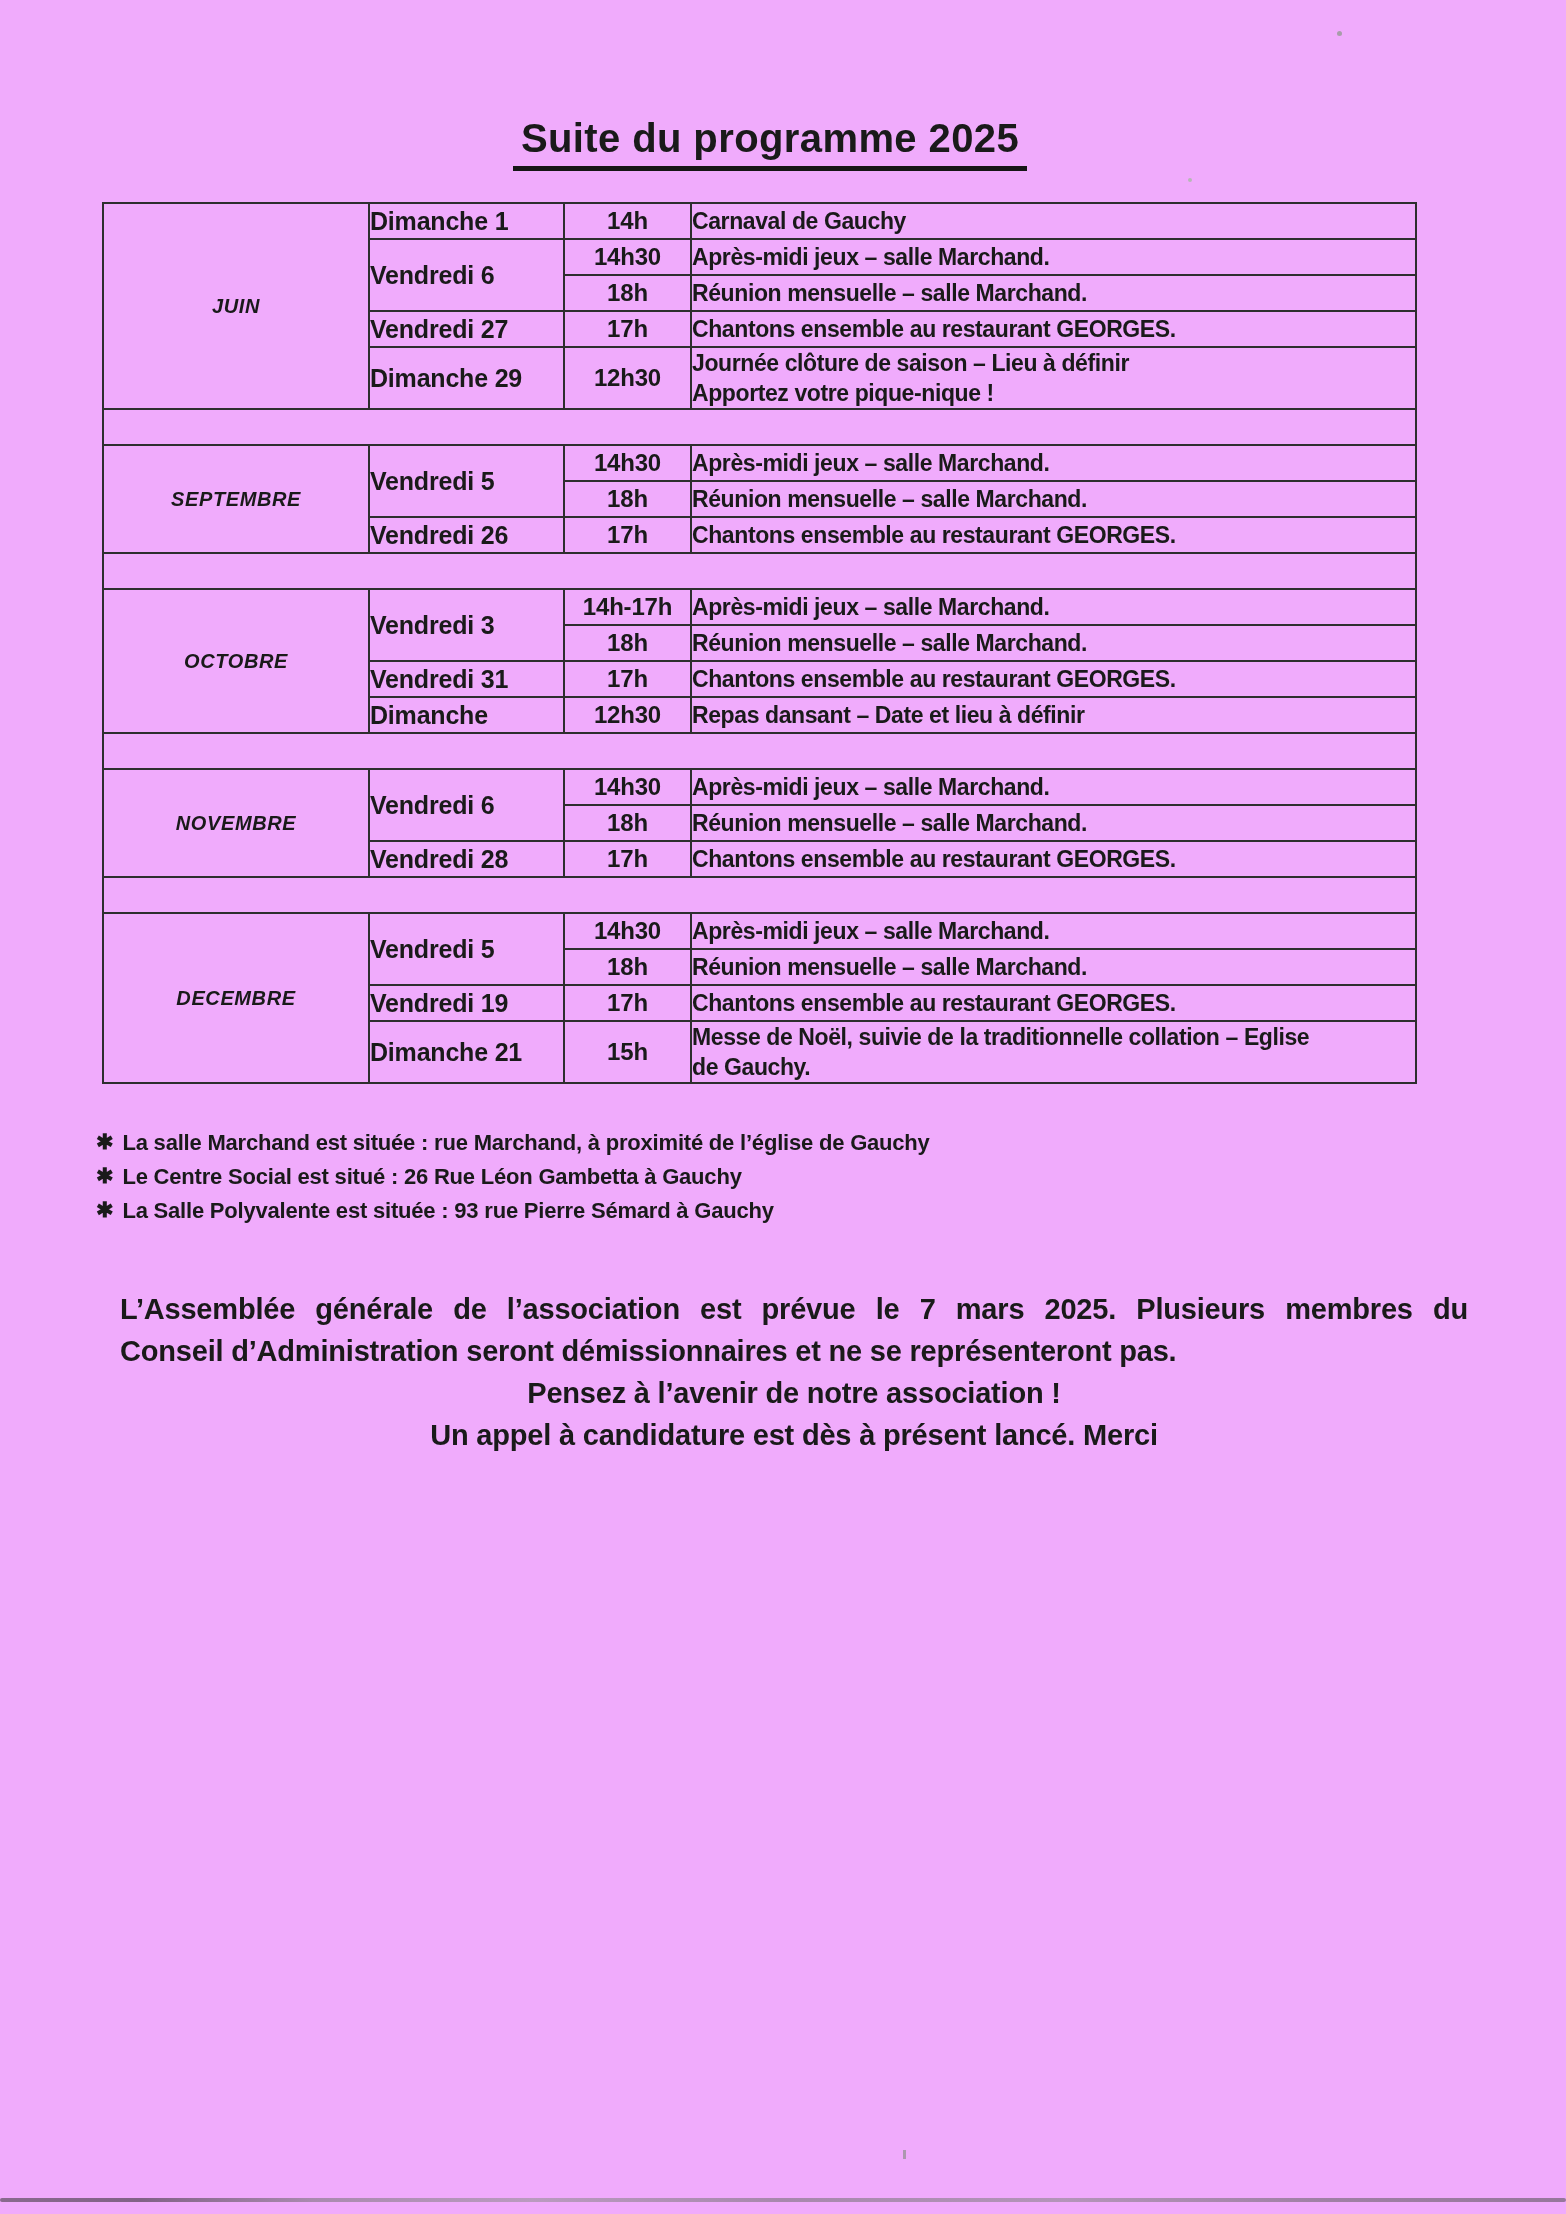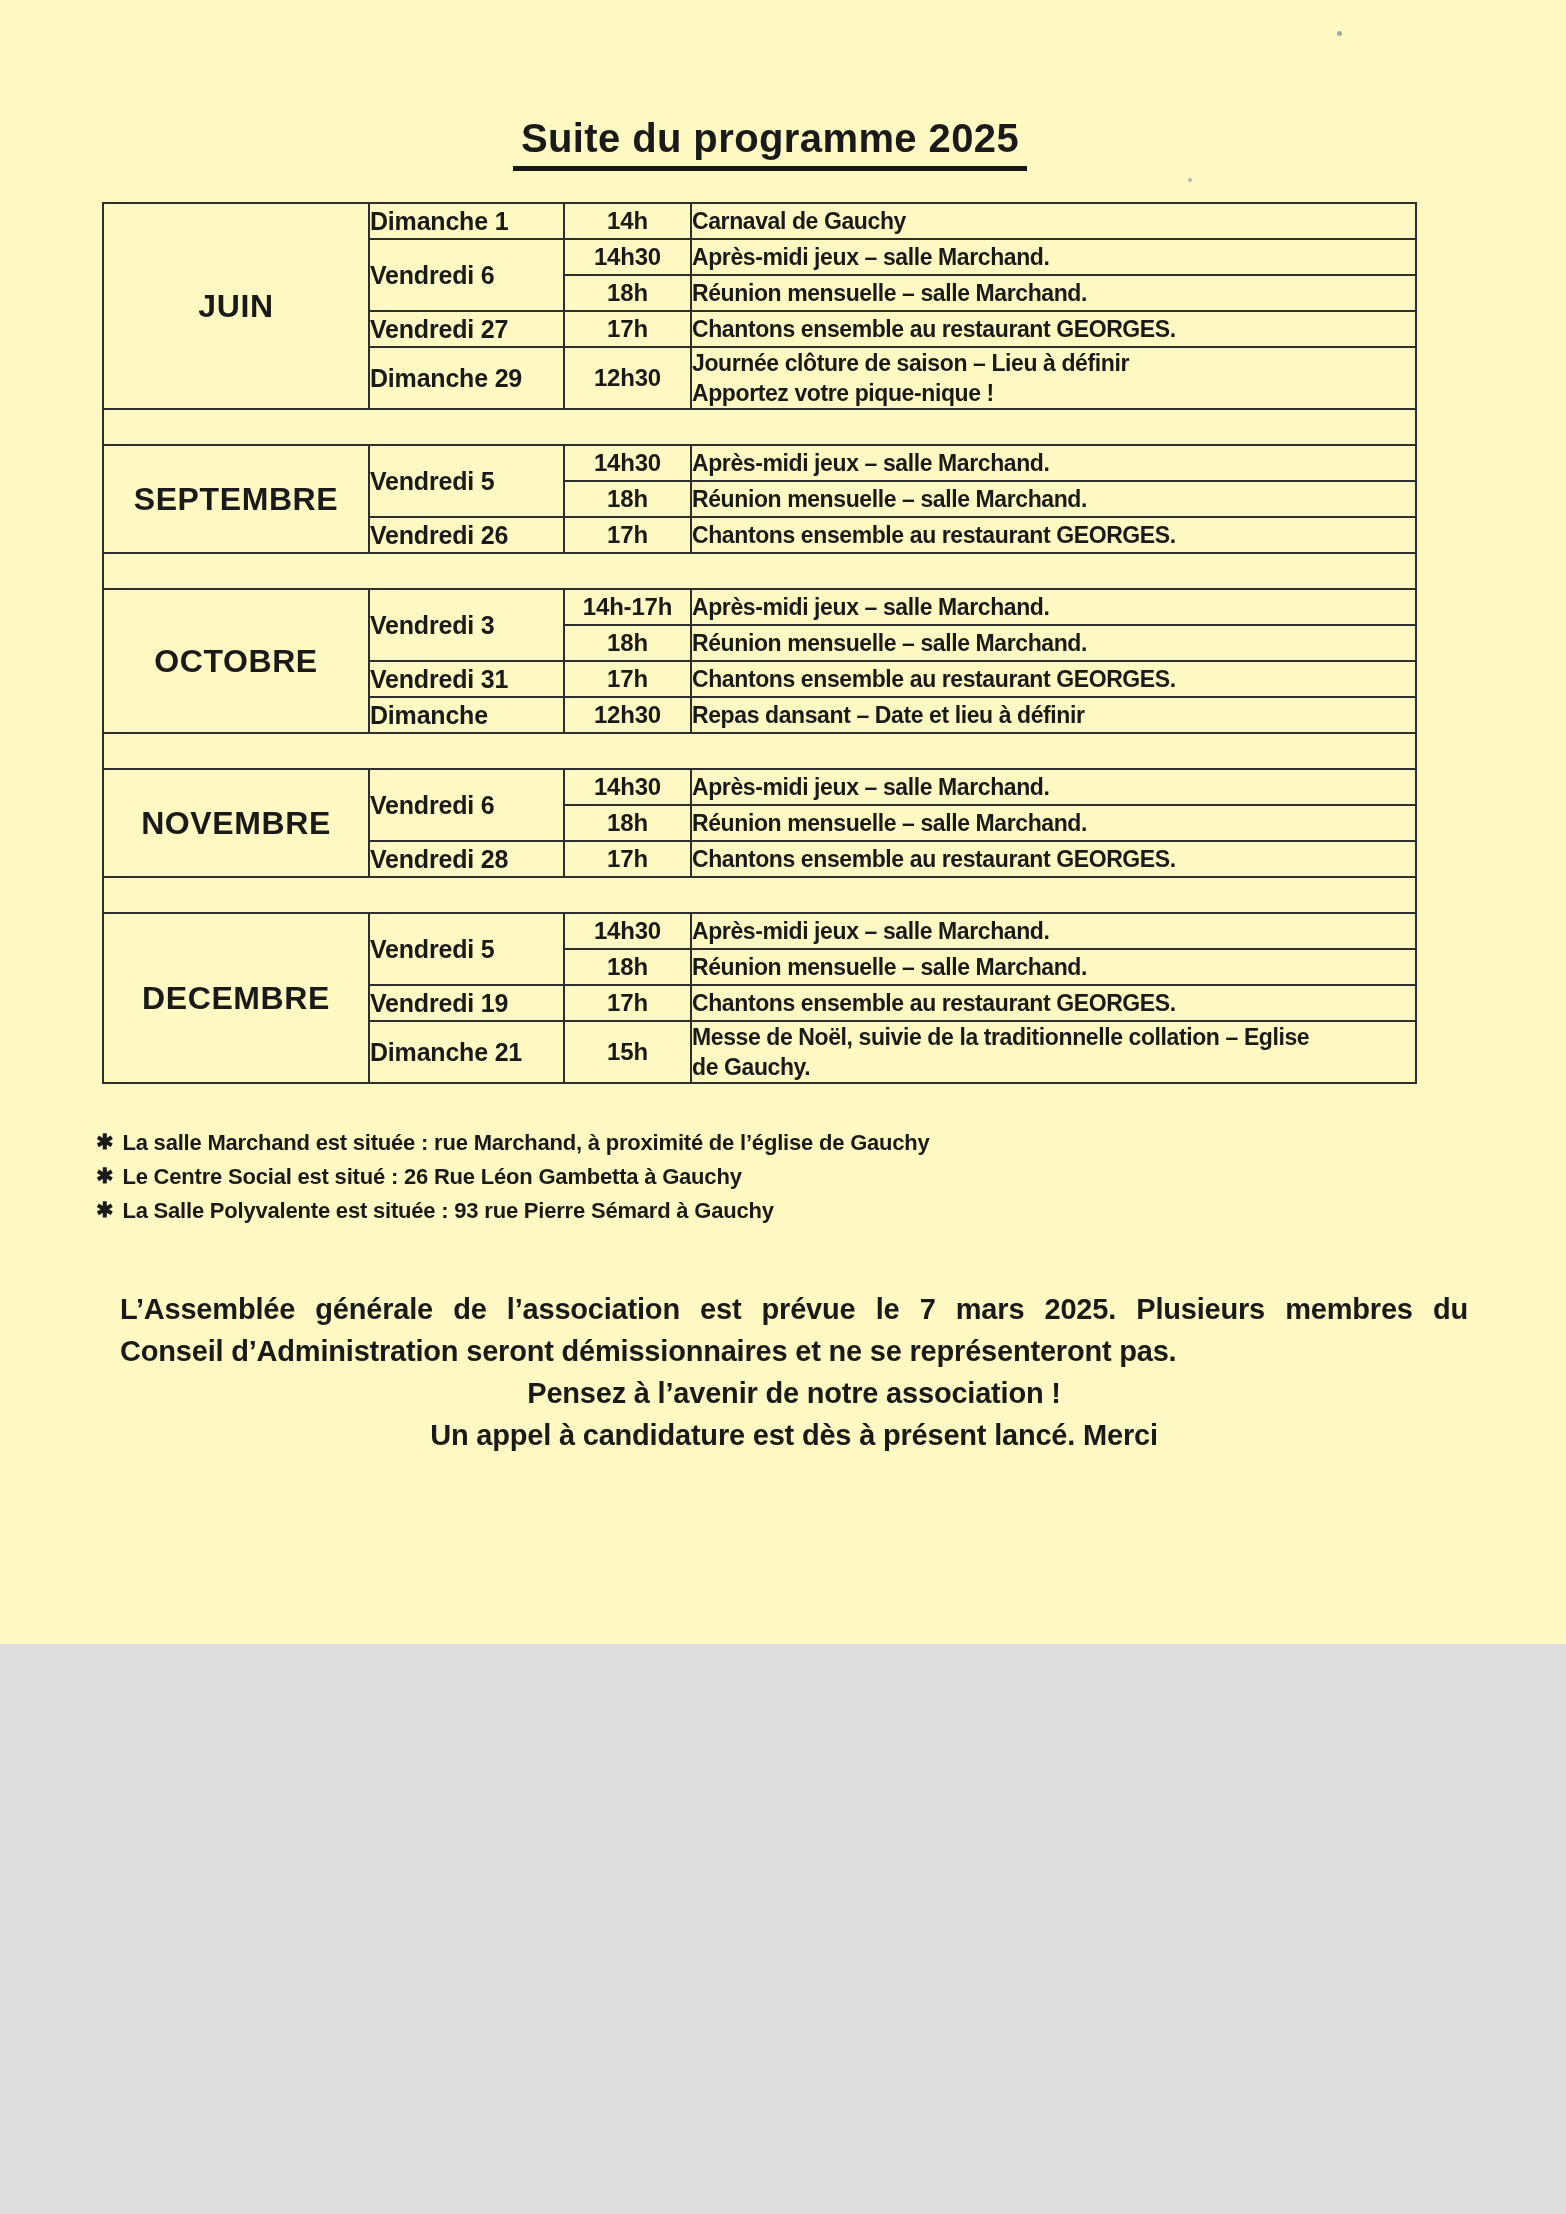--- a/index.html
+++ b/index.html
@@ -1,18 +1,18 @@
 <!DOCTYPE html>
 <html><head>
 <meta charset="utf-8">
 <style>
   html,body{margin:0;padding:0;background:#dedede;}
   .page{
-    position:relative;width:1566px;height:1644px;margin:0 auto;
-    background:#fef9c3;overflow:hidden;
+    position:relative;width:1566px;height:2214px;margin:0 auto;
+    background:#f0abfc;overflow:hidden;
     font-family:"Liberation Sans",sans-serif;font-weight:bold;color:#1a1a1a;
   }
   
   .title-wrap{position:absolute;left:0;top:116px;width:1540px;text-align:center;}
   .title{
     display:inline-block;font-size:40px;letter-spacing:.4px;
     border-bottom:5px solid #161616;padding:0 8px 5px 8px;
   }
   
   table.sched{
@@ -20,21 +20,21 @@
     border-collapse:collapse;table-layout:fixed;
   }
   table.sched td{
     border:2px solid #2e2e2e;padding:0;vertical-align:middle;
     overflow:hidden;white-space:nowrap;
   }
   table.sched tr{height:36px;}
   tr.rh66{height:66px;}
   tr.rh60{height:60px;}
   tr.sprow{height:36px;}
-  td.month{font-size:32px;text-align:center;letter-spacing:.6px;}
+  td.month{font-size:20px;text-align:center;letter-spacing:.6px;font-style:italic;}
   td.day{font-size:25px;padding-left:16px;letter-spacing:-.2px;}
   td.time{font-size:24px;text-align:center;letter-spacing:-.2px;}
   td.desc{font-size:23px;padding-left:12px;letter-spacing:-.4px;}
   td.desc .dline{line-height:30px;}
   td.gap{border-left:2px solid #2e2e2e;border-right:2px solid #2e2e2e;}
   
   .foot{
     position:absolute;left:96px;top:1126px;width:1380px;
     font-size:22px;line-height:34px;letter-spacing:-.2px;
   }

